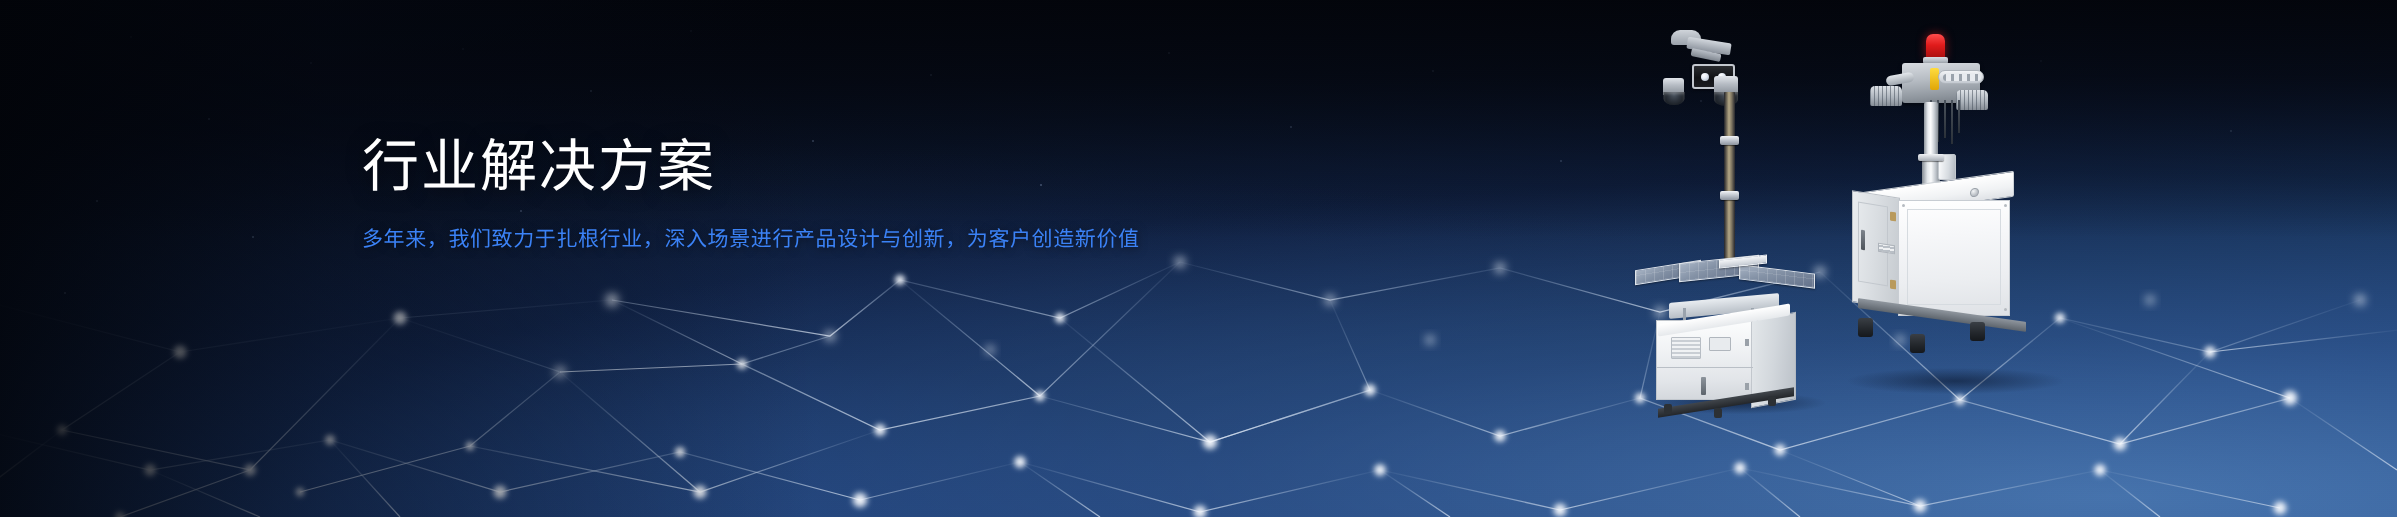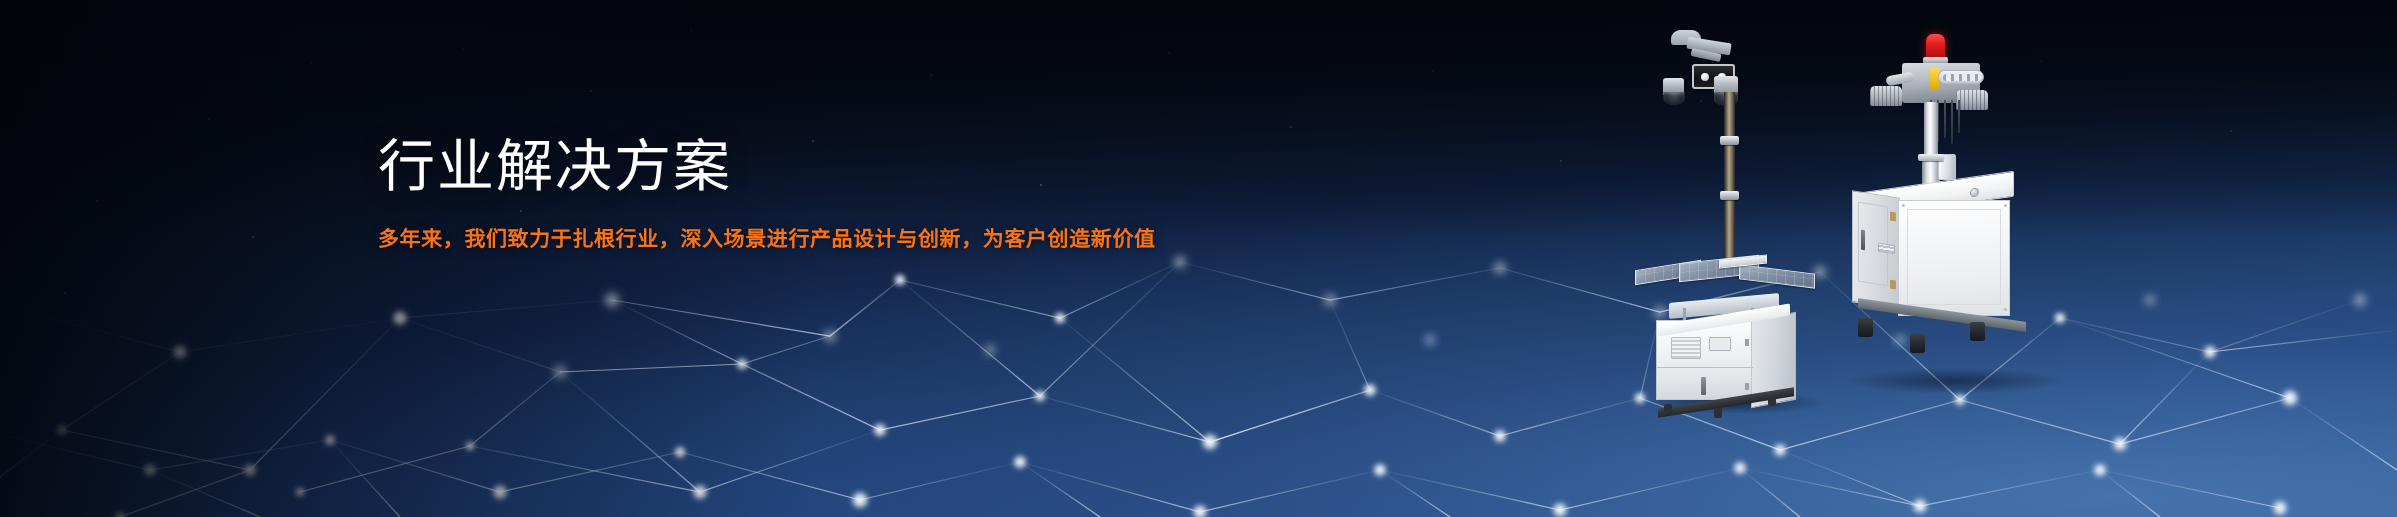--- a/index.html
+++ b/index.html
@@ -44,33 +44,33 @@
 
   
   .mesh{ position:absolute; inset:0; width:100%; height:100%; }
 
   
   .stars{ position:absolute; inset:0; pointer-events:none; }
   .star{ position:absolute; border-radius:50%; background:#bcd6ff; }
 
   
   .copy{
-    position:absolute; left:378px; top:138px;
+    position:absolute; left:362px; top:138px;
     width:1200px; z-index:40;
   }
   .headline{
     font-size:57px; line-height:1.0; font-weight:400;
     letter-spacing:2px; color:#ffffff;
     text-shadow:0 2px 18px rgba(0,0,0,.55);
     white-space:nowrap;
   }
   .subhead{
     margin-top:28px;
-    font-size:21px; line-height:1.5; font-weight:700;
-    letter-spacing:.6px; color:#f97316;
+    font-size:21px; line-height:1.5; font-weight:400;
+    letter-spacing:.6px; color:#3b82f6;
     text-shadow:0 1px 10px rgba(0,0,0,.6);
     white-space:nowrap;
   }
 
   
   .cta{
     position:absolute; left:377px; top:306px; z-index:40;
     display:flex; align-items:center; justify-content:center;
     gap:20px;
     width:170px; height:61px;

